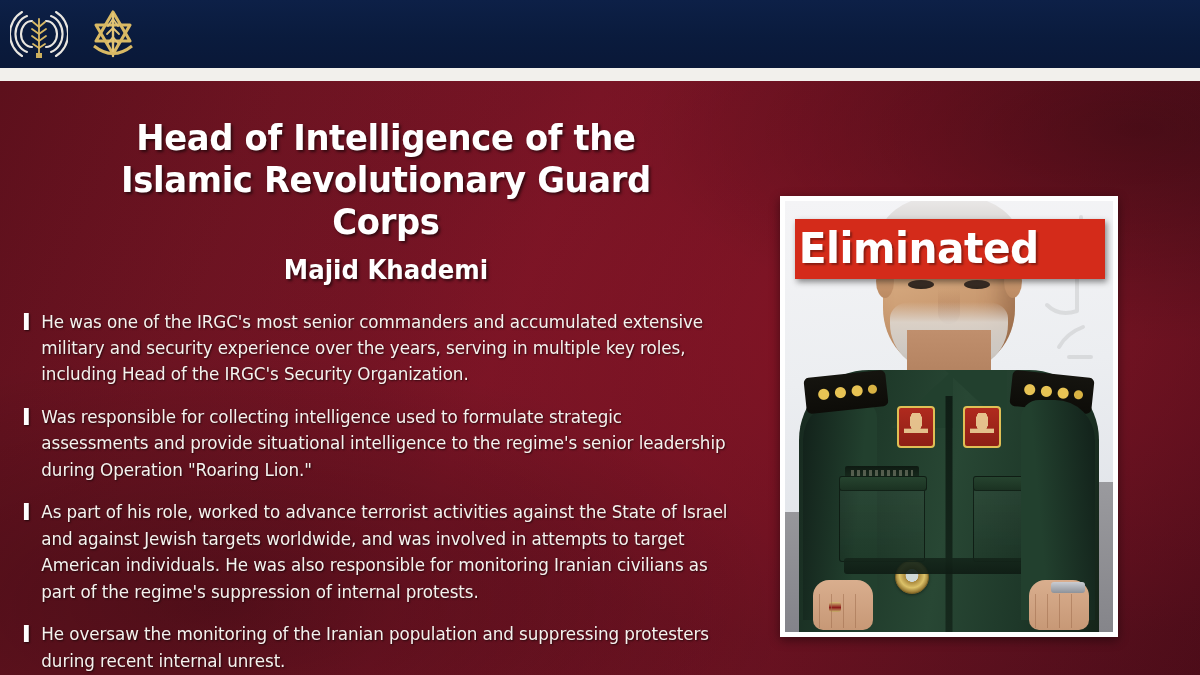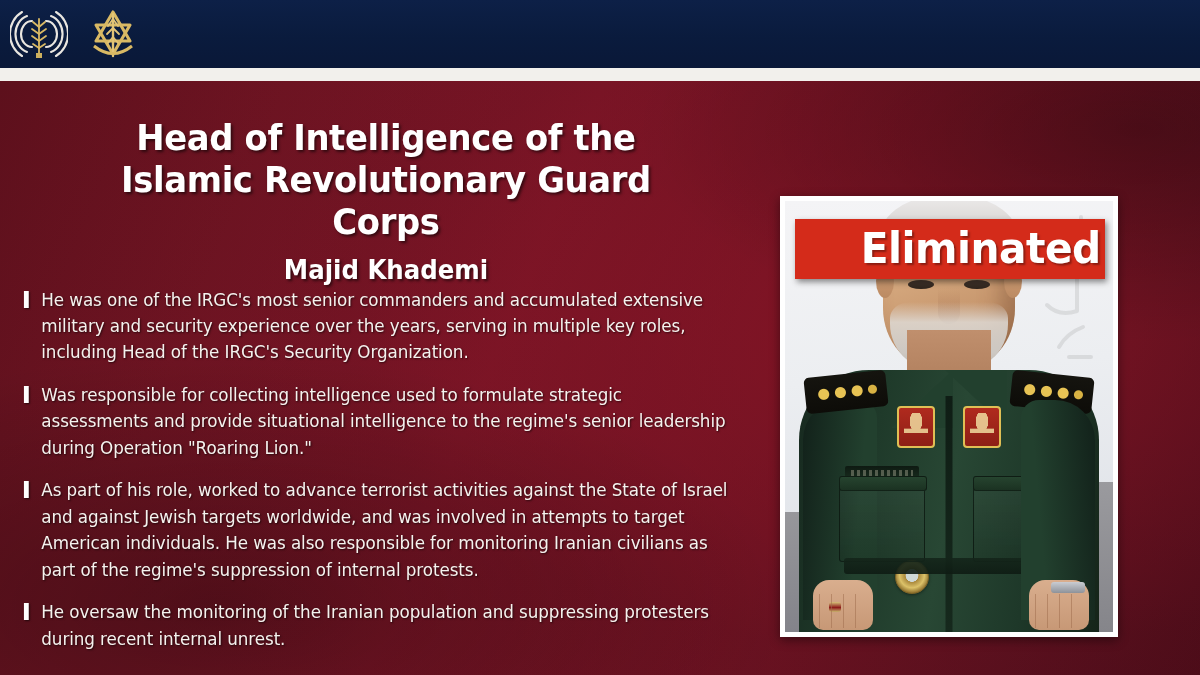--- a/index.html
+++ b/index.html
@@ -77,21 +77,21 @@
     color:#ffffff;
     font-weight:bold;
     font-size:26px;
     line-height:1.2;
     text-align:center;
     margin-top:12px;
     text-shadow:2px 2px 3px rgba(0,0,0,0.55);
     transform:scaleX(0.94);
   }
 
-  .bullets { padding-left:6px; }
+  .bullets { margin-top:22px; padding-left:6px; }
 
   .bullet {
     position:relative;
     display:block;
     padding-left:20px;
     margin-bottom:16px;
     color:#f5f2ee;
     font-size:17.4px;
     line-height:1.52;
     letter-spacing:-0.1px;
@@ -396,21 +396,21 @@
     opacity:0.85;
   }
 
   
   .elim-banner {
     position:absolute;
     left:795px; top:138px;
     width:310px; height:60px;
     background:#d42b1a;
     box-shadow:2px 3px 6px rgba(0,0,0,0.45);
-    display:flex; align-items:center; justify-content:flex-end;
+    display:flex; align-items:center; justify-content:flex-start;
     z-index:6;
   }
   .elim-text {
     color:#ffffff;
     font-weight:bold;
     font-size:42px;
     letter-spacing:-0.5px;
     line-height:1;
     text-shadow:2px 2px 2px rgba(0,0,0,0.35);
     transform:scaleX(0.97);

